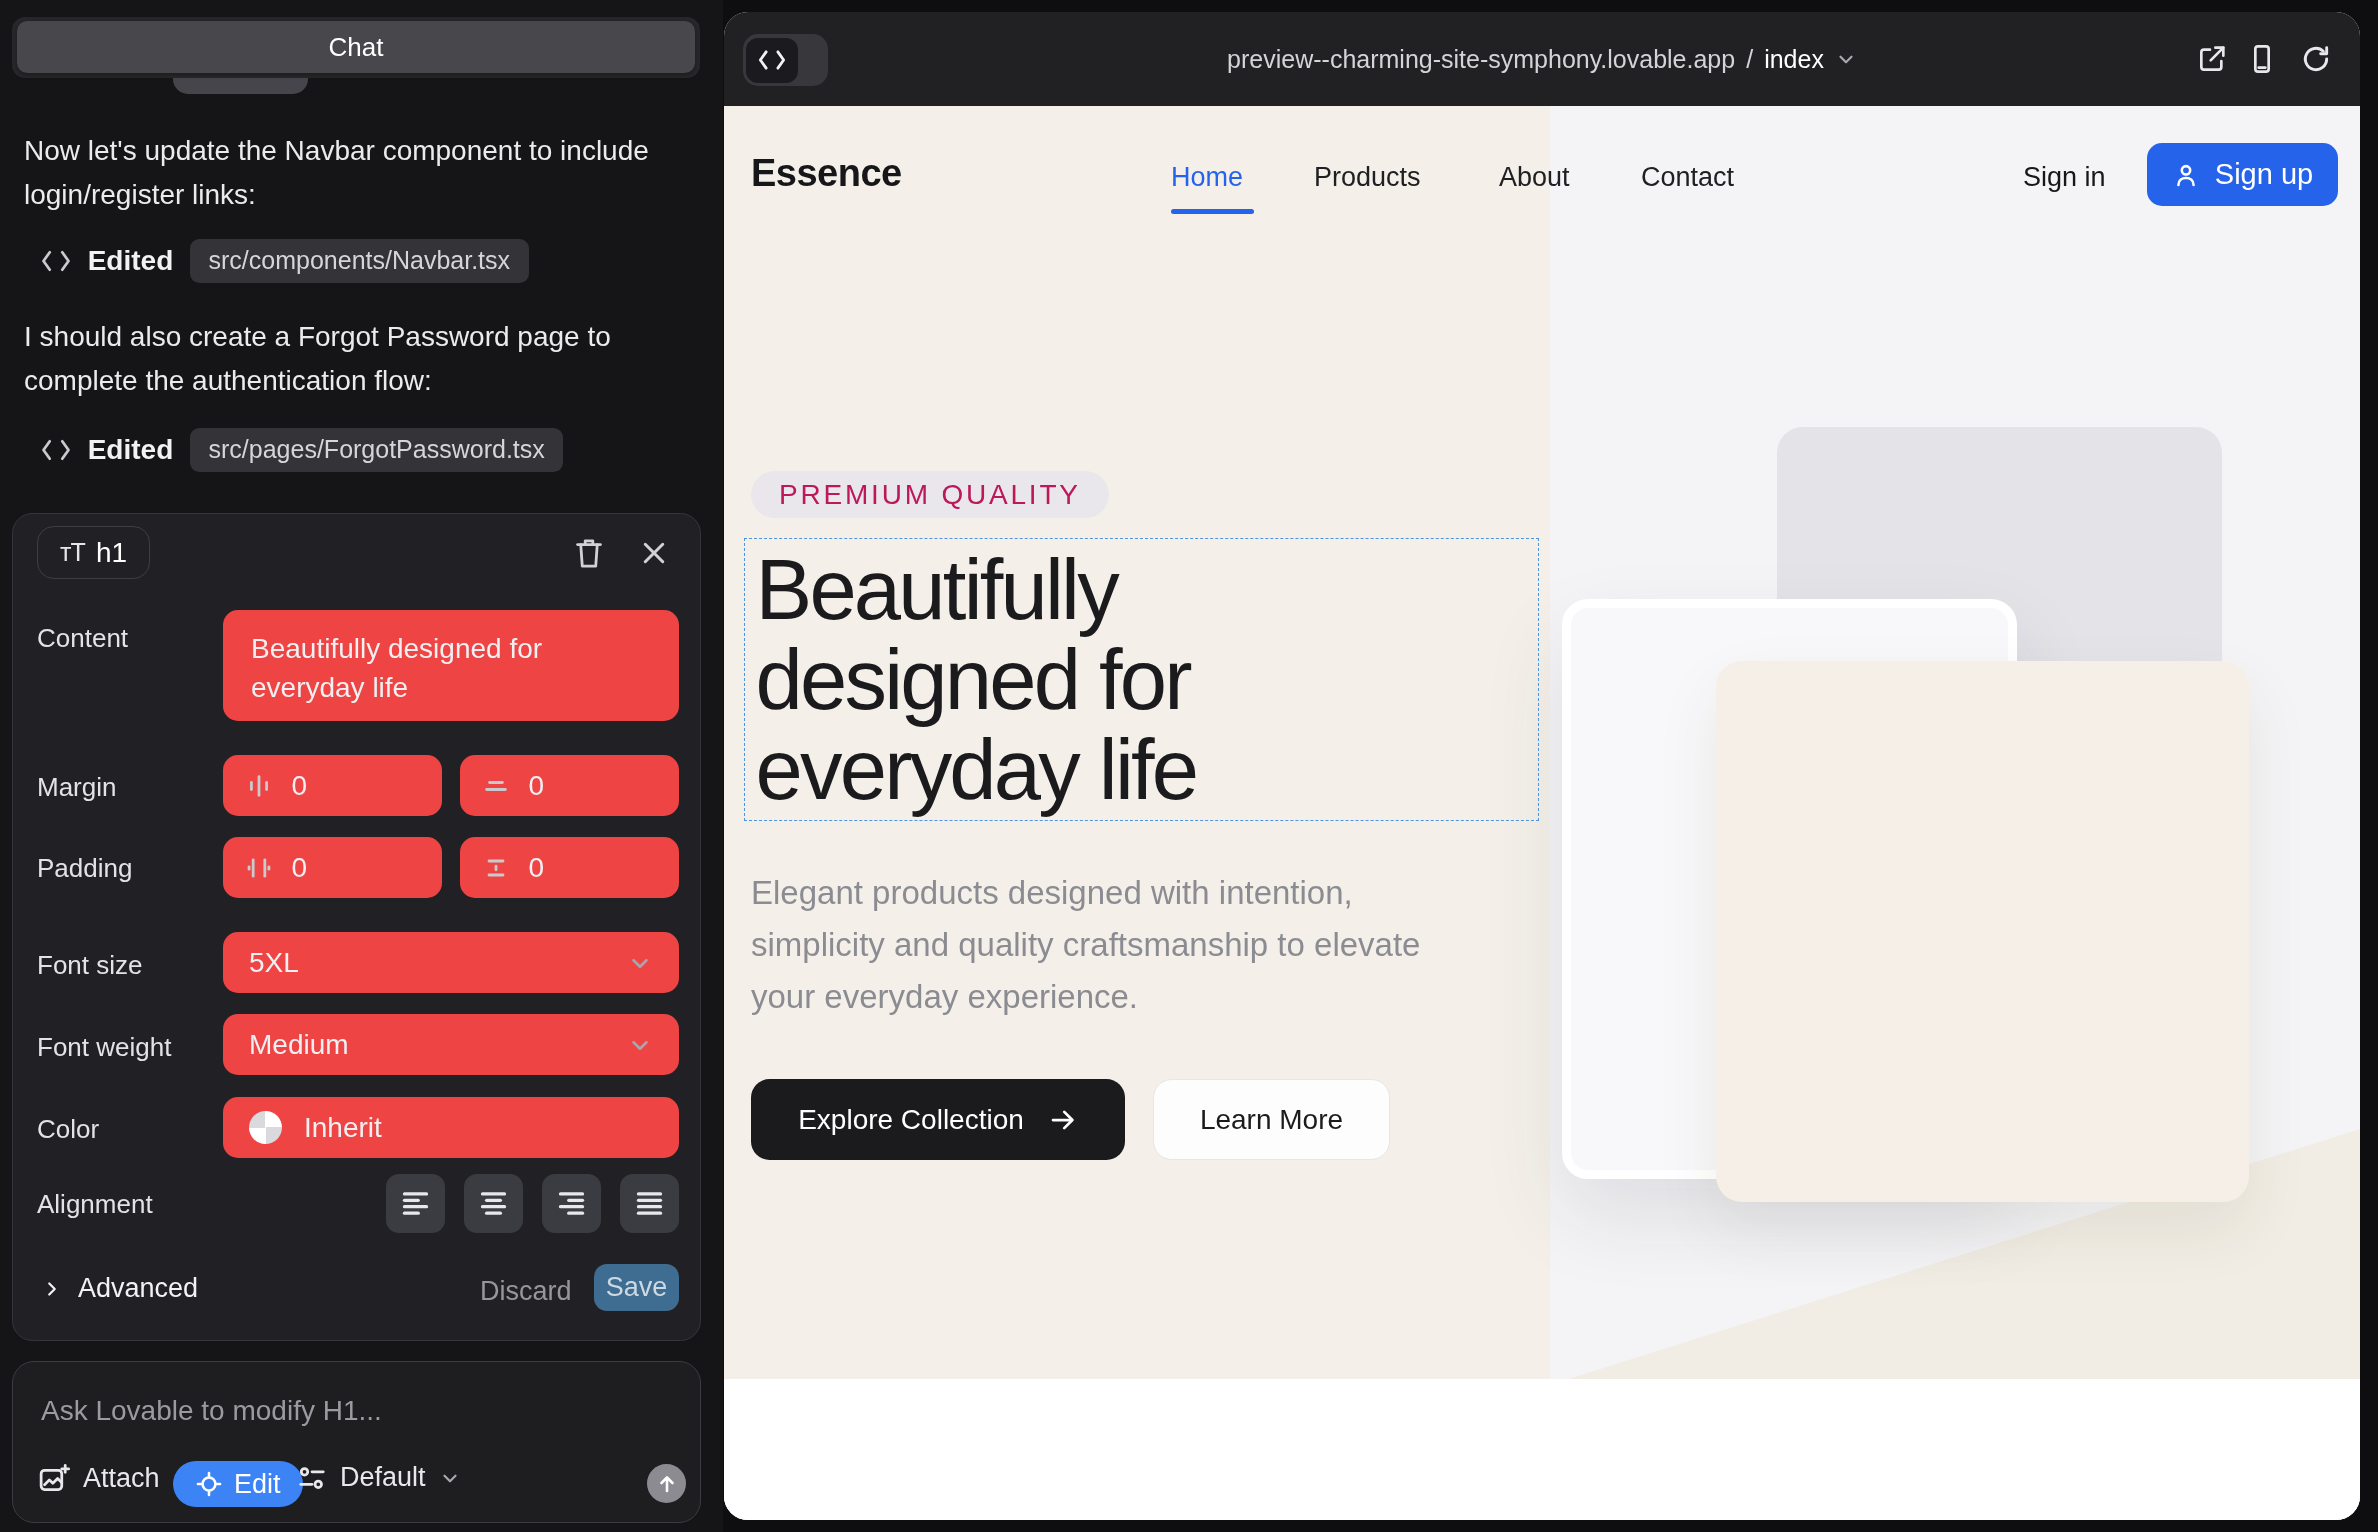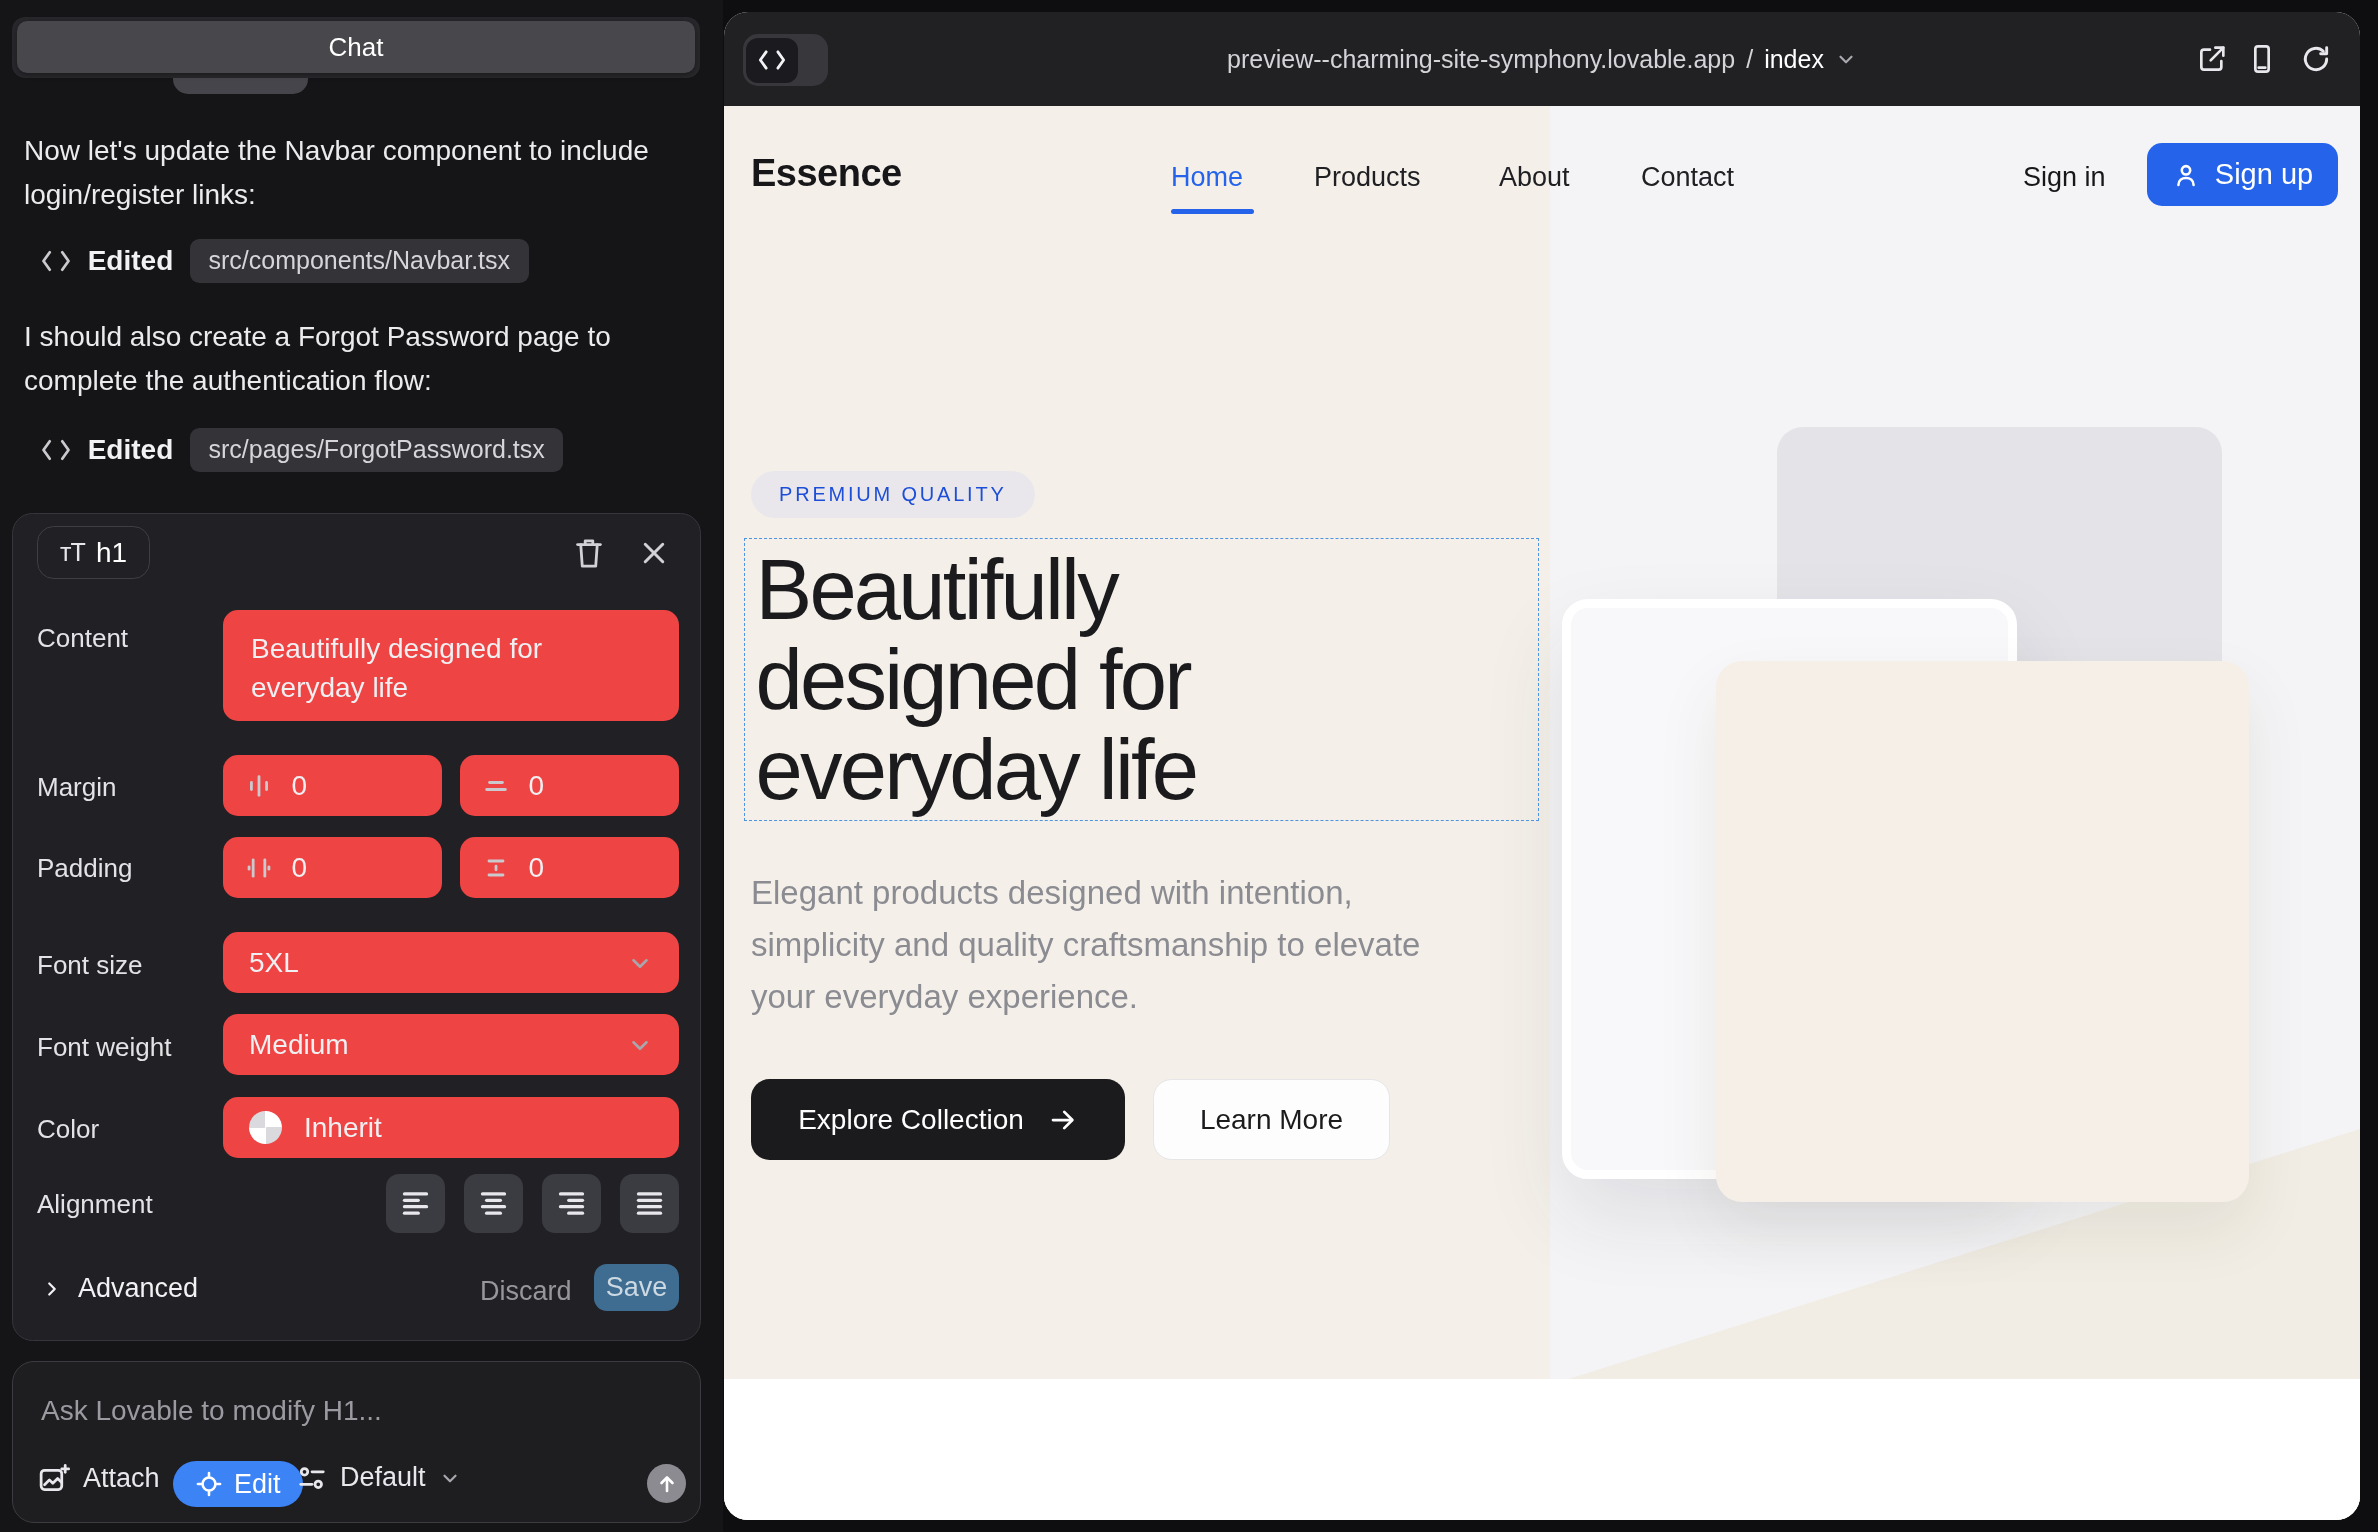--- a/index.html
+++ b/index.html
@@ -152,21 +152,21 @@
   .deco-card { position:absolute; border-radius:26px; }
   .card-gray  { left:1053px; top:321px; width:445px; height:427px; background:#e3e3e8; z-index:1; }
   .card-white { left:838px;  top:493px; width:455px; height:580px; background:#f8f8fa;
                 border:9.3px solid #ffffff; box-shadow:0 37px 83px rgba(40,40,60,.10); z-index:2; }
   .card-beige { left:992px; top:555px; width:533px; height:541px; background:#f6efe7;
                 box-shadow:0 28px 65px rgba(60,50,30,.08); z-index:3; }
 
   .hero-badge {
     position:absolute; left:27px; top:365px; height:47px; padding:0 28px;
     background:#e9e7eb; border-radius:24px; display:flex; align-items:center;
-    font-size:20px; letter-spacing:2.8px; color:#1d4ed8; z-index:6;
+    font-size:28px; letter-spacing:2.8px; color:#be185d; z-index:6;
   }
   .selection-box {
     position:absolute; left:19.5px; top:432px; width:795px; height:283px;
     border:1.9px dashed #4f94e0; z-index:6;
   }
   .hero-heading { padding:5.6px 0 0 11px; font-size:85px; line-height:90px; font-weight:500; color:#1b1b1e; letter-spacing:-2.8px; }
   .hero-para { position:absolute; left:27px; top:761px; width:742px; font-size:33px; line-height:52px; color:#8b8b92; z-index:6; }
   .cta-primary {
     position:absolute; left:27px; top:973px; width:374px; height:81px;
     background:#1b1b1e; border-radius:18.6px; color:#ffffff; font-size:28px;

